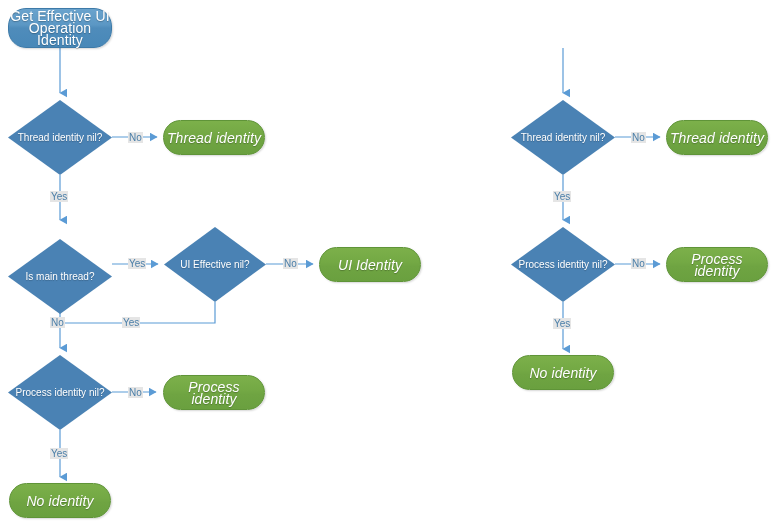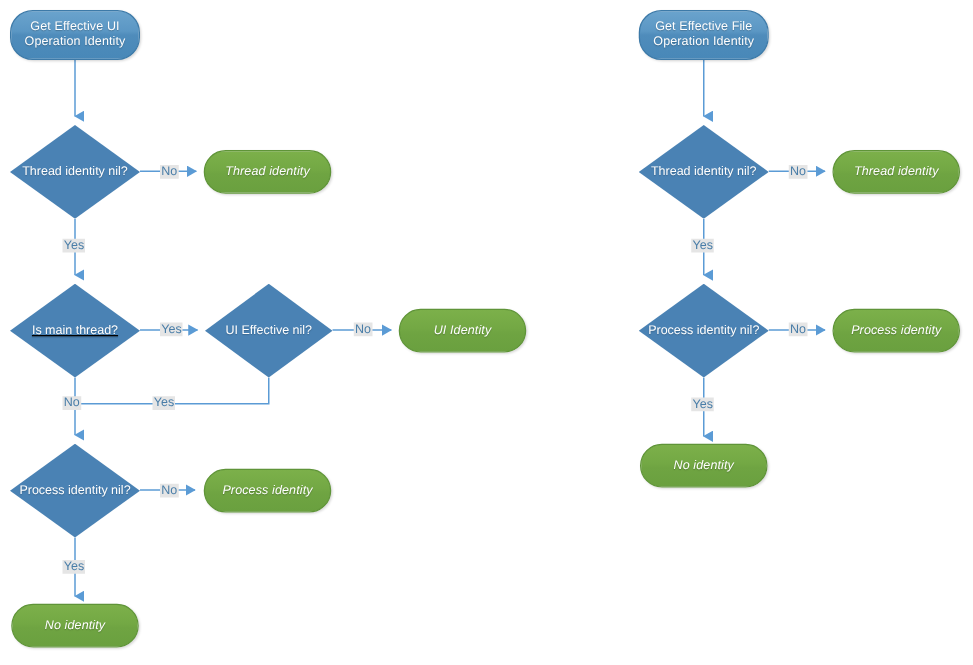--- a/index.html
+++ b/index.html
@@ -27,21 +27,21 @@
     pointer-events: none;
   }
   .node {
     position: absolute;
     box-sizing: border-box;
     display: flex;
     align-items: center;
     justify-content: center;
     text-align: center;
     color: #ffffff;
-    font-size: 10px;
+    font-size: 14px;
     line-height: 12px;
     letter-spacing: 0.1px;
   }
   
   .term {
     border-radius: 18px;
   }
   .term-blue {
     background: linear-gradient(to bottom, #6aa3cd 0%, #5b97c4 42%, #4f8cbb 50%, #4888b8 100%);
     border: 1px solid #3d7aa8;
@@ -149,21 +149,21 @@
 
   <div class="diamond" style="left:8px; top:100px; width:104px; height:75px;">
     <div class="shape"></div>
     <span class="dlabel">Thread identity nil?</span>
   </div>
 
   <div class="node term term-green" style="left:163px; top:120px; width:102px; height:35px;">
     <span>Thread identity</span>
   </div>
 
-  <div class="diamond" style="left:8px; top:227px; width:104px; height:75px;text-decoration:underline;">
+  <div class="diamond" style="left:8px; top:239px; width:104px; height:75px;">
     <div class="shape"></div>
     <span class="dlabel">Is main thread?</span>
   </div>
 
   <div class="diamond" style="left:164px; top:227px; width:102px; height:75px;">
     <div class="shape"></div>
     <span class="dlabel">UI Effective nil?</span>
   </div>
 
   <div class="node term term-green" style="left:319px; top:247px; width:102px; height:35px;">
@@ -185,23 +185,20 @@
 
   <div class="edge-label" style="left:128px; top:132px;">No</div>
   <div class="edge-label" style="left:50px; top:191px;">Yes</div>
   <div class="edge-label" style="left:128px; top:258px;">Yes</div>
   <div class="edge-label" style="left:283px; top:258px;">No</div>
   <div class="edge-label" style="left:50px; top:317px;">No</div>
   <div class="edge-label" style="left:122px; top:317px;">Yes</div>
   <div class="edge-label" style="left:128px; top:387px;">No</div>
   <div class="edge-label" style="left:50px; top:448px;">Yes</div>
 
-  <div class="node term term-blue" style="left:511px; top:8px; width:104px; height:40px;">
-    <span>Get Effective File Operation Identity</span>
-  </div>
 
   <div class="diamond" style="left:511px; top:100px; width:104px; height:75px;">
     <div class="shape"></div>
     <span class="dlabel">Thread identity nil?</span>
   </div>
 
   <div class="node term term-green" style="left:666px; top:120px; width:102px; height:35px;">
     <span>Thread identity</span>
   </div>
 

